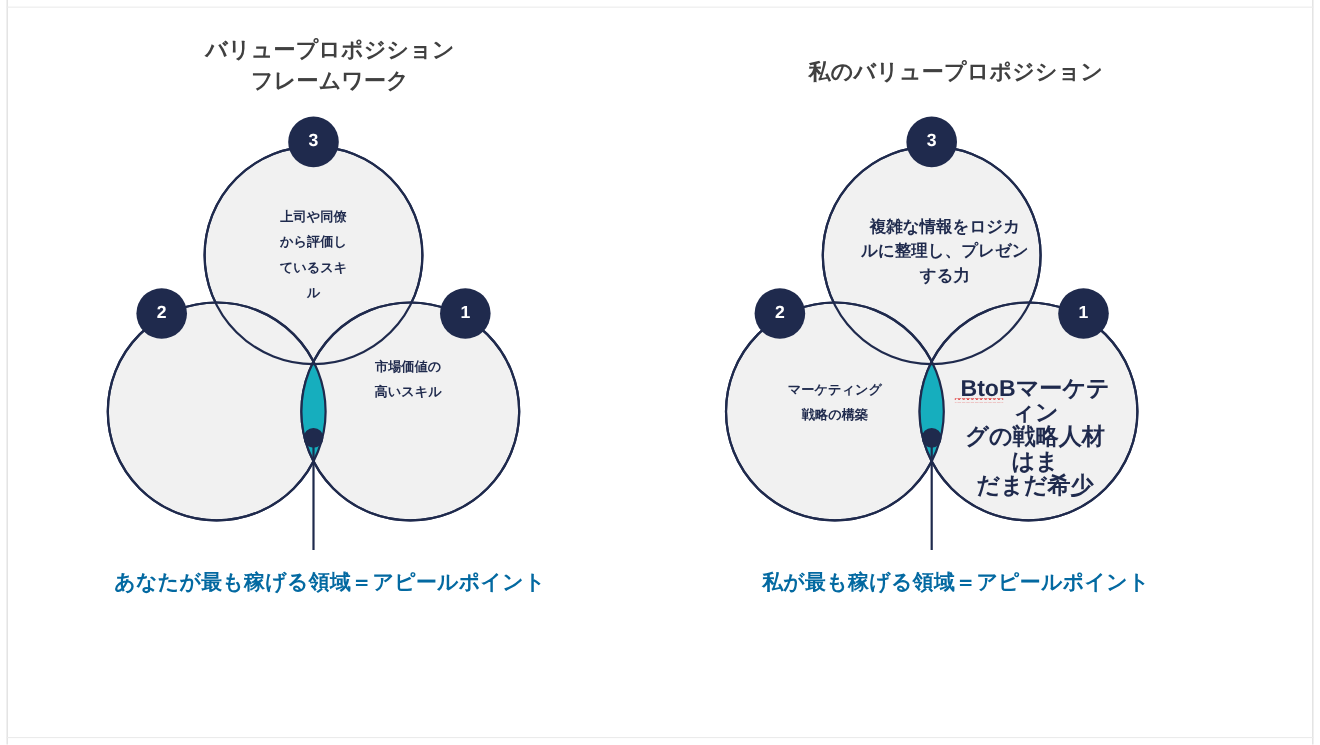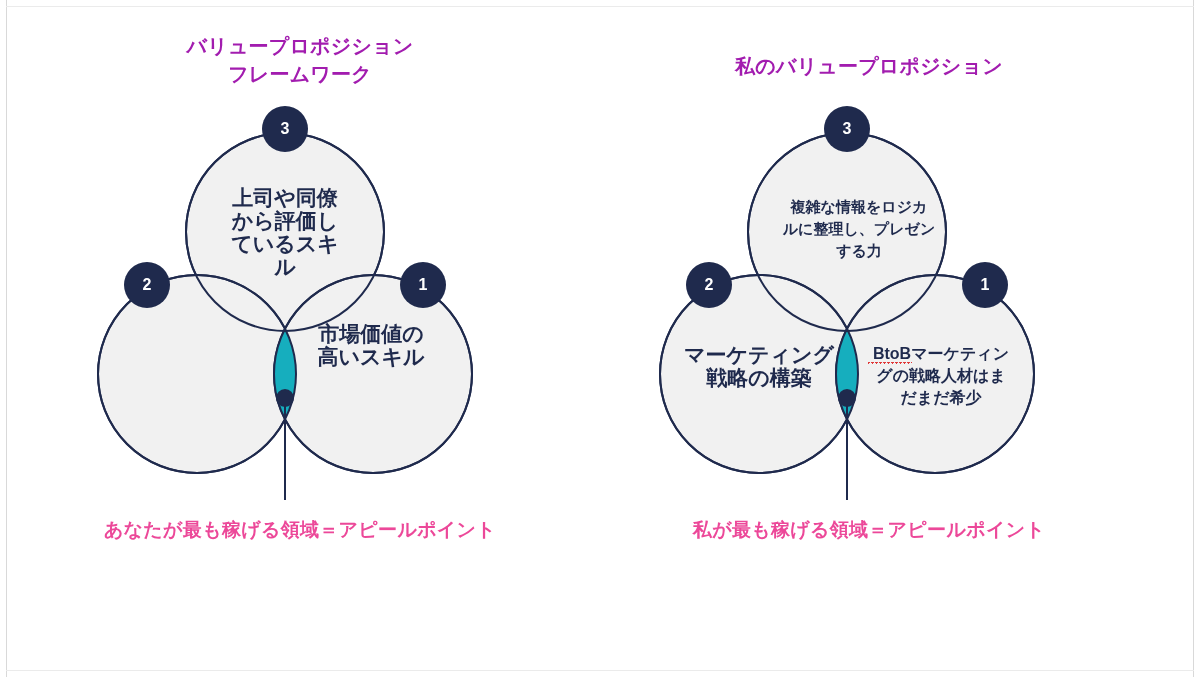--- a/index.html
+++ b/index.html
@@ -35,21 +35,21 @@
     height: 677px;
   }
   #panel-left  { left: 0px; }
   #panel-right { left: 569px; text-decoration: underline; }
 
   .panel-title {
     position: absolute;
     left: 0;
     width: 600px;
     text-align: center;
-    color: #a21caf;
+    color: #404040;
     font-weight: bold;
     font-size: 20px;
     line-height: 28px;
     letter-spacing: 0.2px;
     white-space: pre-line;
   }
   #title-left  { top: 32px; }
   #title-right { top: 52px; }
 
   .venn-wrap {
@@ -64,42 +64,42 @@
     position: absolute;
     left: 0;
     top: 0;
   }
 
   
   .circle-text {
     position: absolute;
     color: #1f2a4d;
     font-weight: bold;
-    font-size: 21px;
+    font-size: 12px;
     line-height: 23px;
     text-align: center;
     white-space: pre-line;
     letter-spacing: 0px;
   }
 
   .badge-num {
     position: absolute;
     color: #ffffff;
     font-weight: bold;
     font-size: 16px;
     text-align: center;
     line-height: 1;
   }
 
   .caption {
     position: absolute;
     left: 0;
     width: 600px;
     text-align: center;
-    color: #ec4899;
+    color: #0369a1;
     font-weight: bold;
     font-size: 19px;
     line-height: 26px;
     letter-spacing: 0.3px;
   }
 
   
   .squiggle {
     position: absolute;
     height: 4px;
@@ -213,21 +213,21 @@
       <div class="badge-num" style="left:117px; top:277px; width:46px;">2</div>
       <div class="badge-num" style="left:393px; top:277px; width:46px;">1</div>
 
       <div class="circle-text" style="left:180px; top:196px; width:196px; font-size:15px; line-height:22px;padding-left:12px;">複雑な情報をロジカ
 ルに整理し、プレゼン
 する力</div>
 
       <div class="circle-text" style="left:110px; top:343px; width:160px;">マーケティング
 戦略の構築</div>
 
-      <div class="circle-text" style="left:298px; top:343px; width:148px; font-size:16px; line-height:22px;">BtoBマーケティン
+      <div class="circle-text" style="left:298px; top:343px; width:148px; font-size:21px; line-height:22px;">BtoBマーケティン
 グの戦略人材はま
 だまだ希少</div>
 
       <div class="squiggle" style="left:299px; top:362px; width:44px;"></div>
     </div>
 
     <div class="caption" style="top:517px;">私が最も稼げる領域＝アピールポイント</div>
   </div>
 
 </div>

